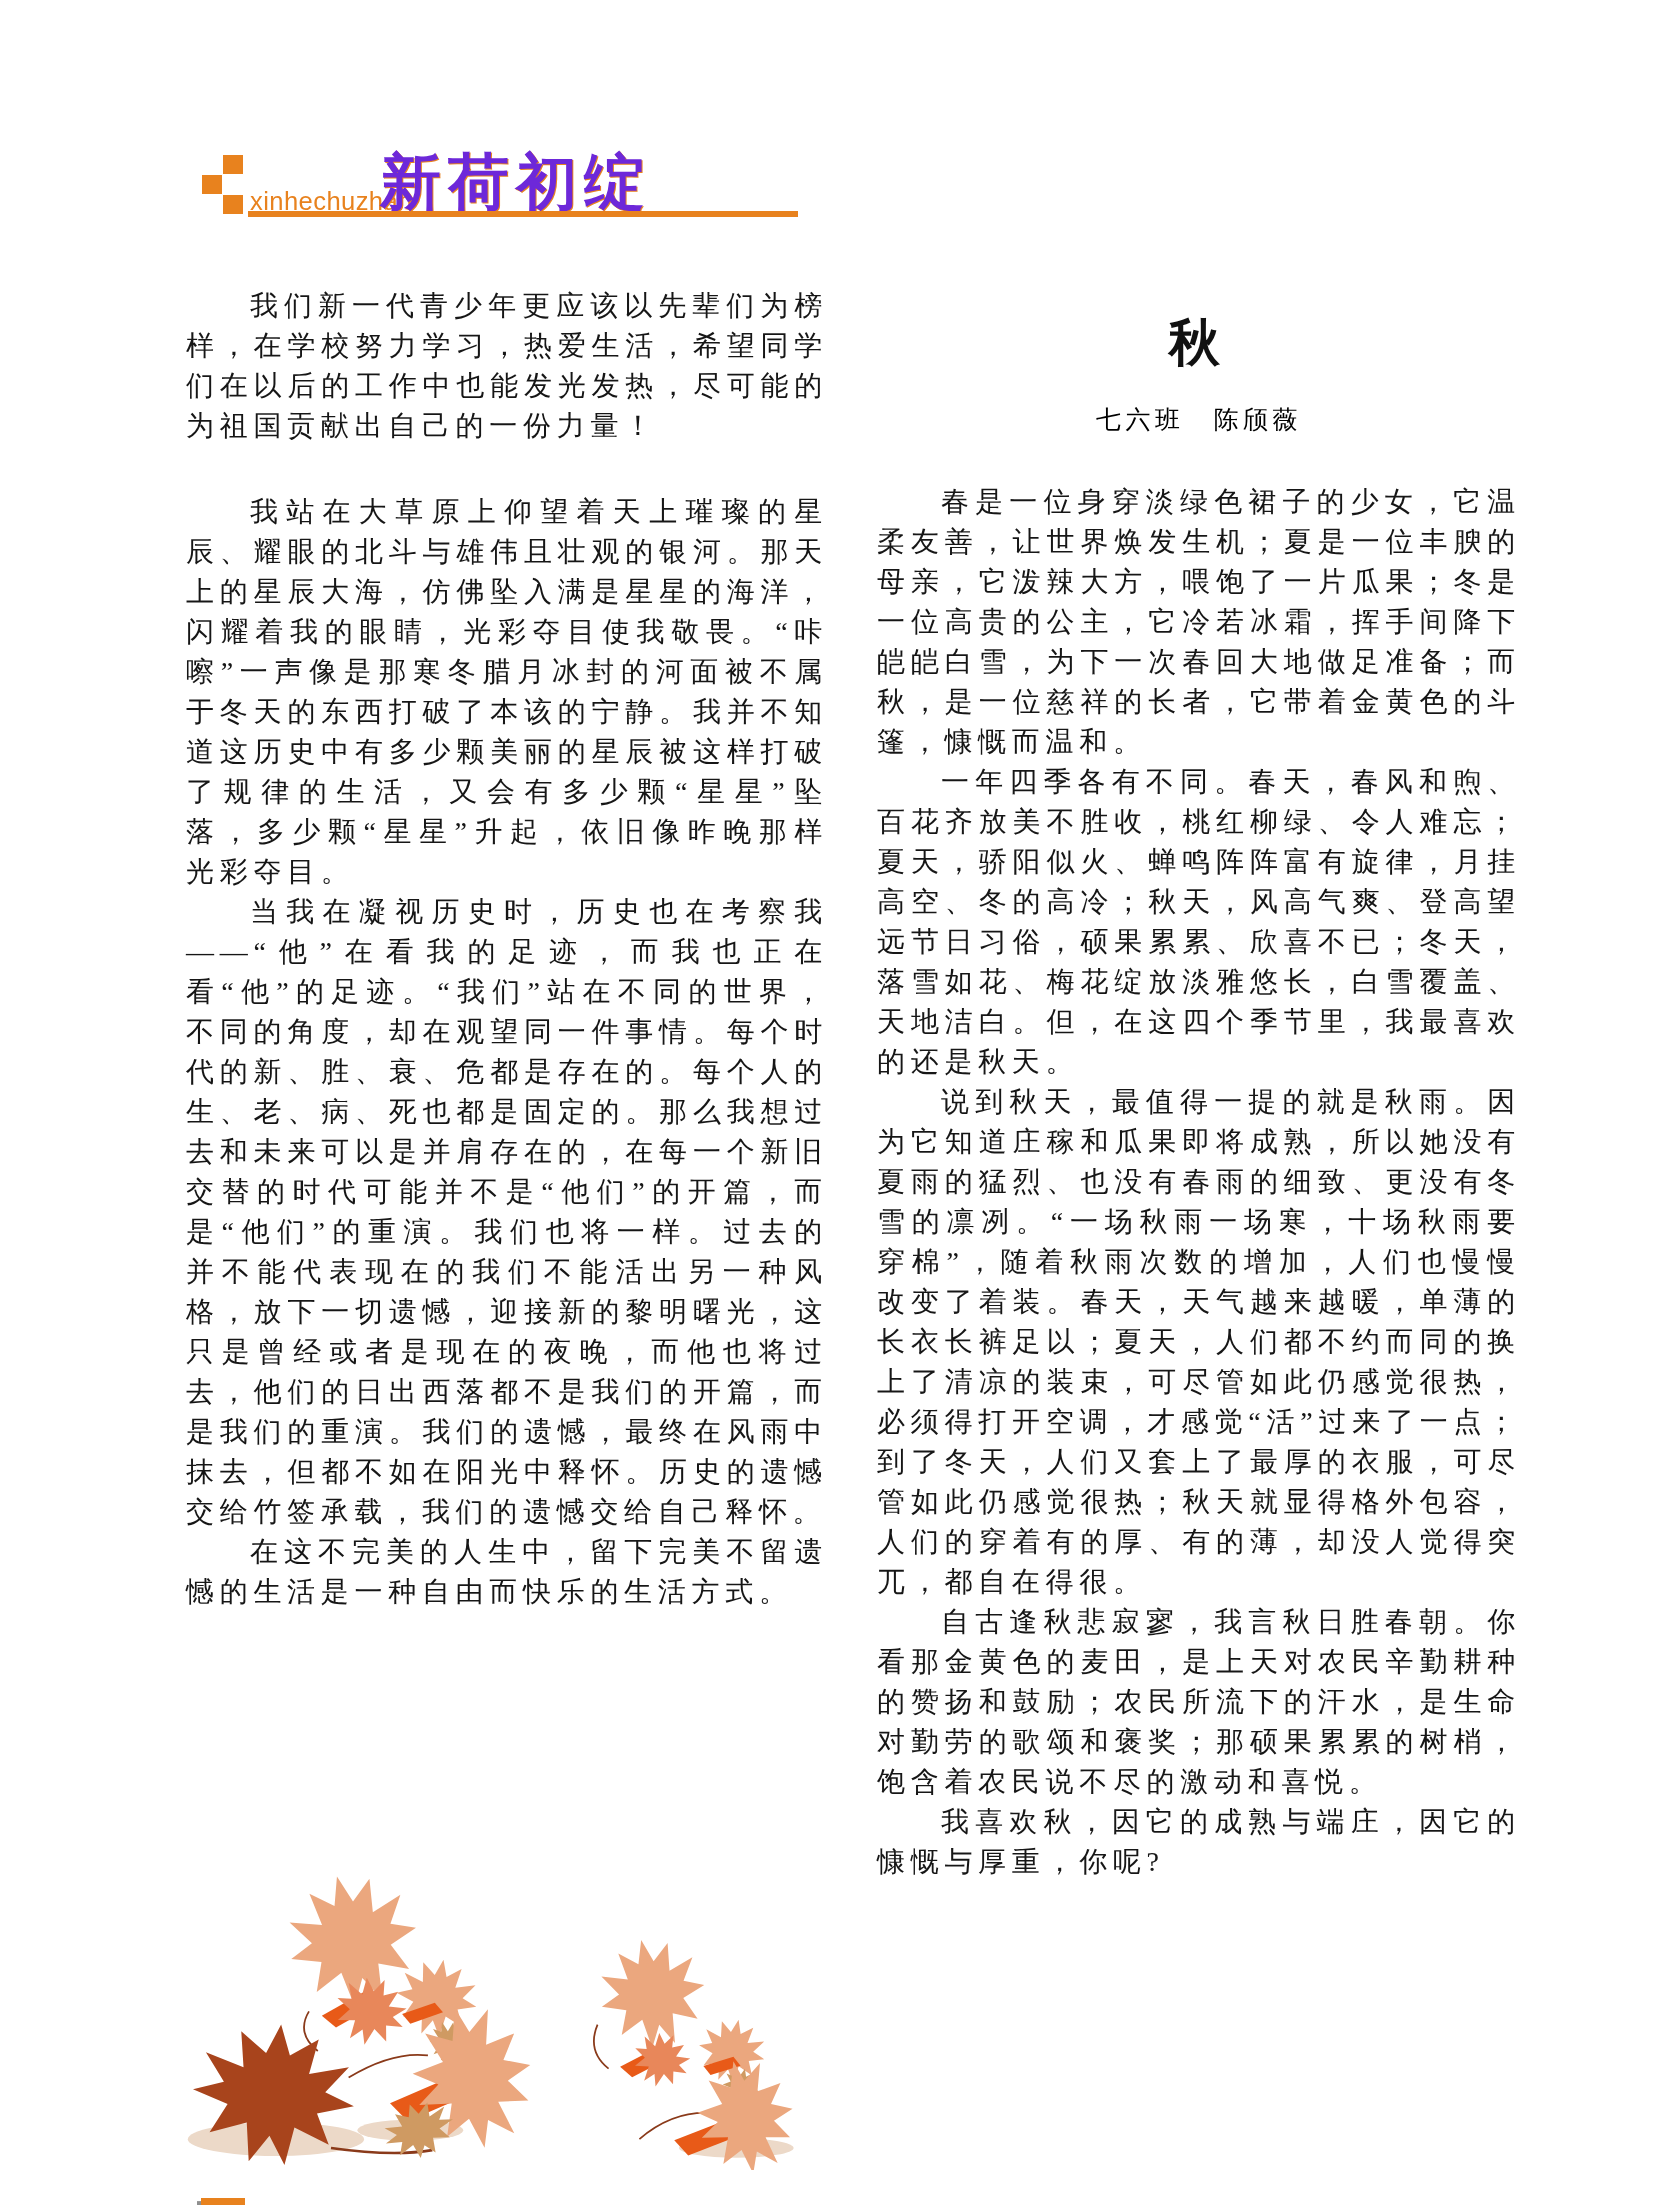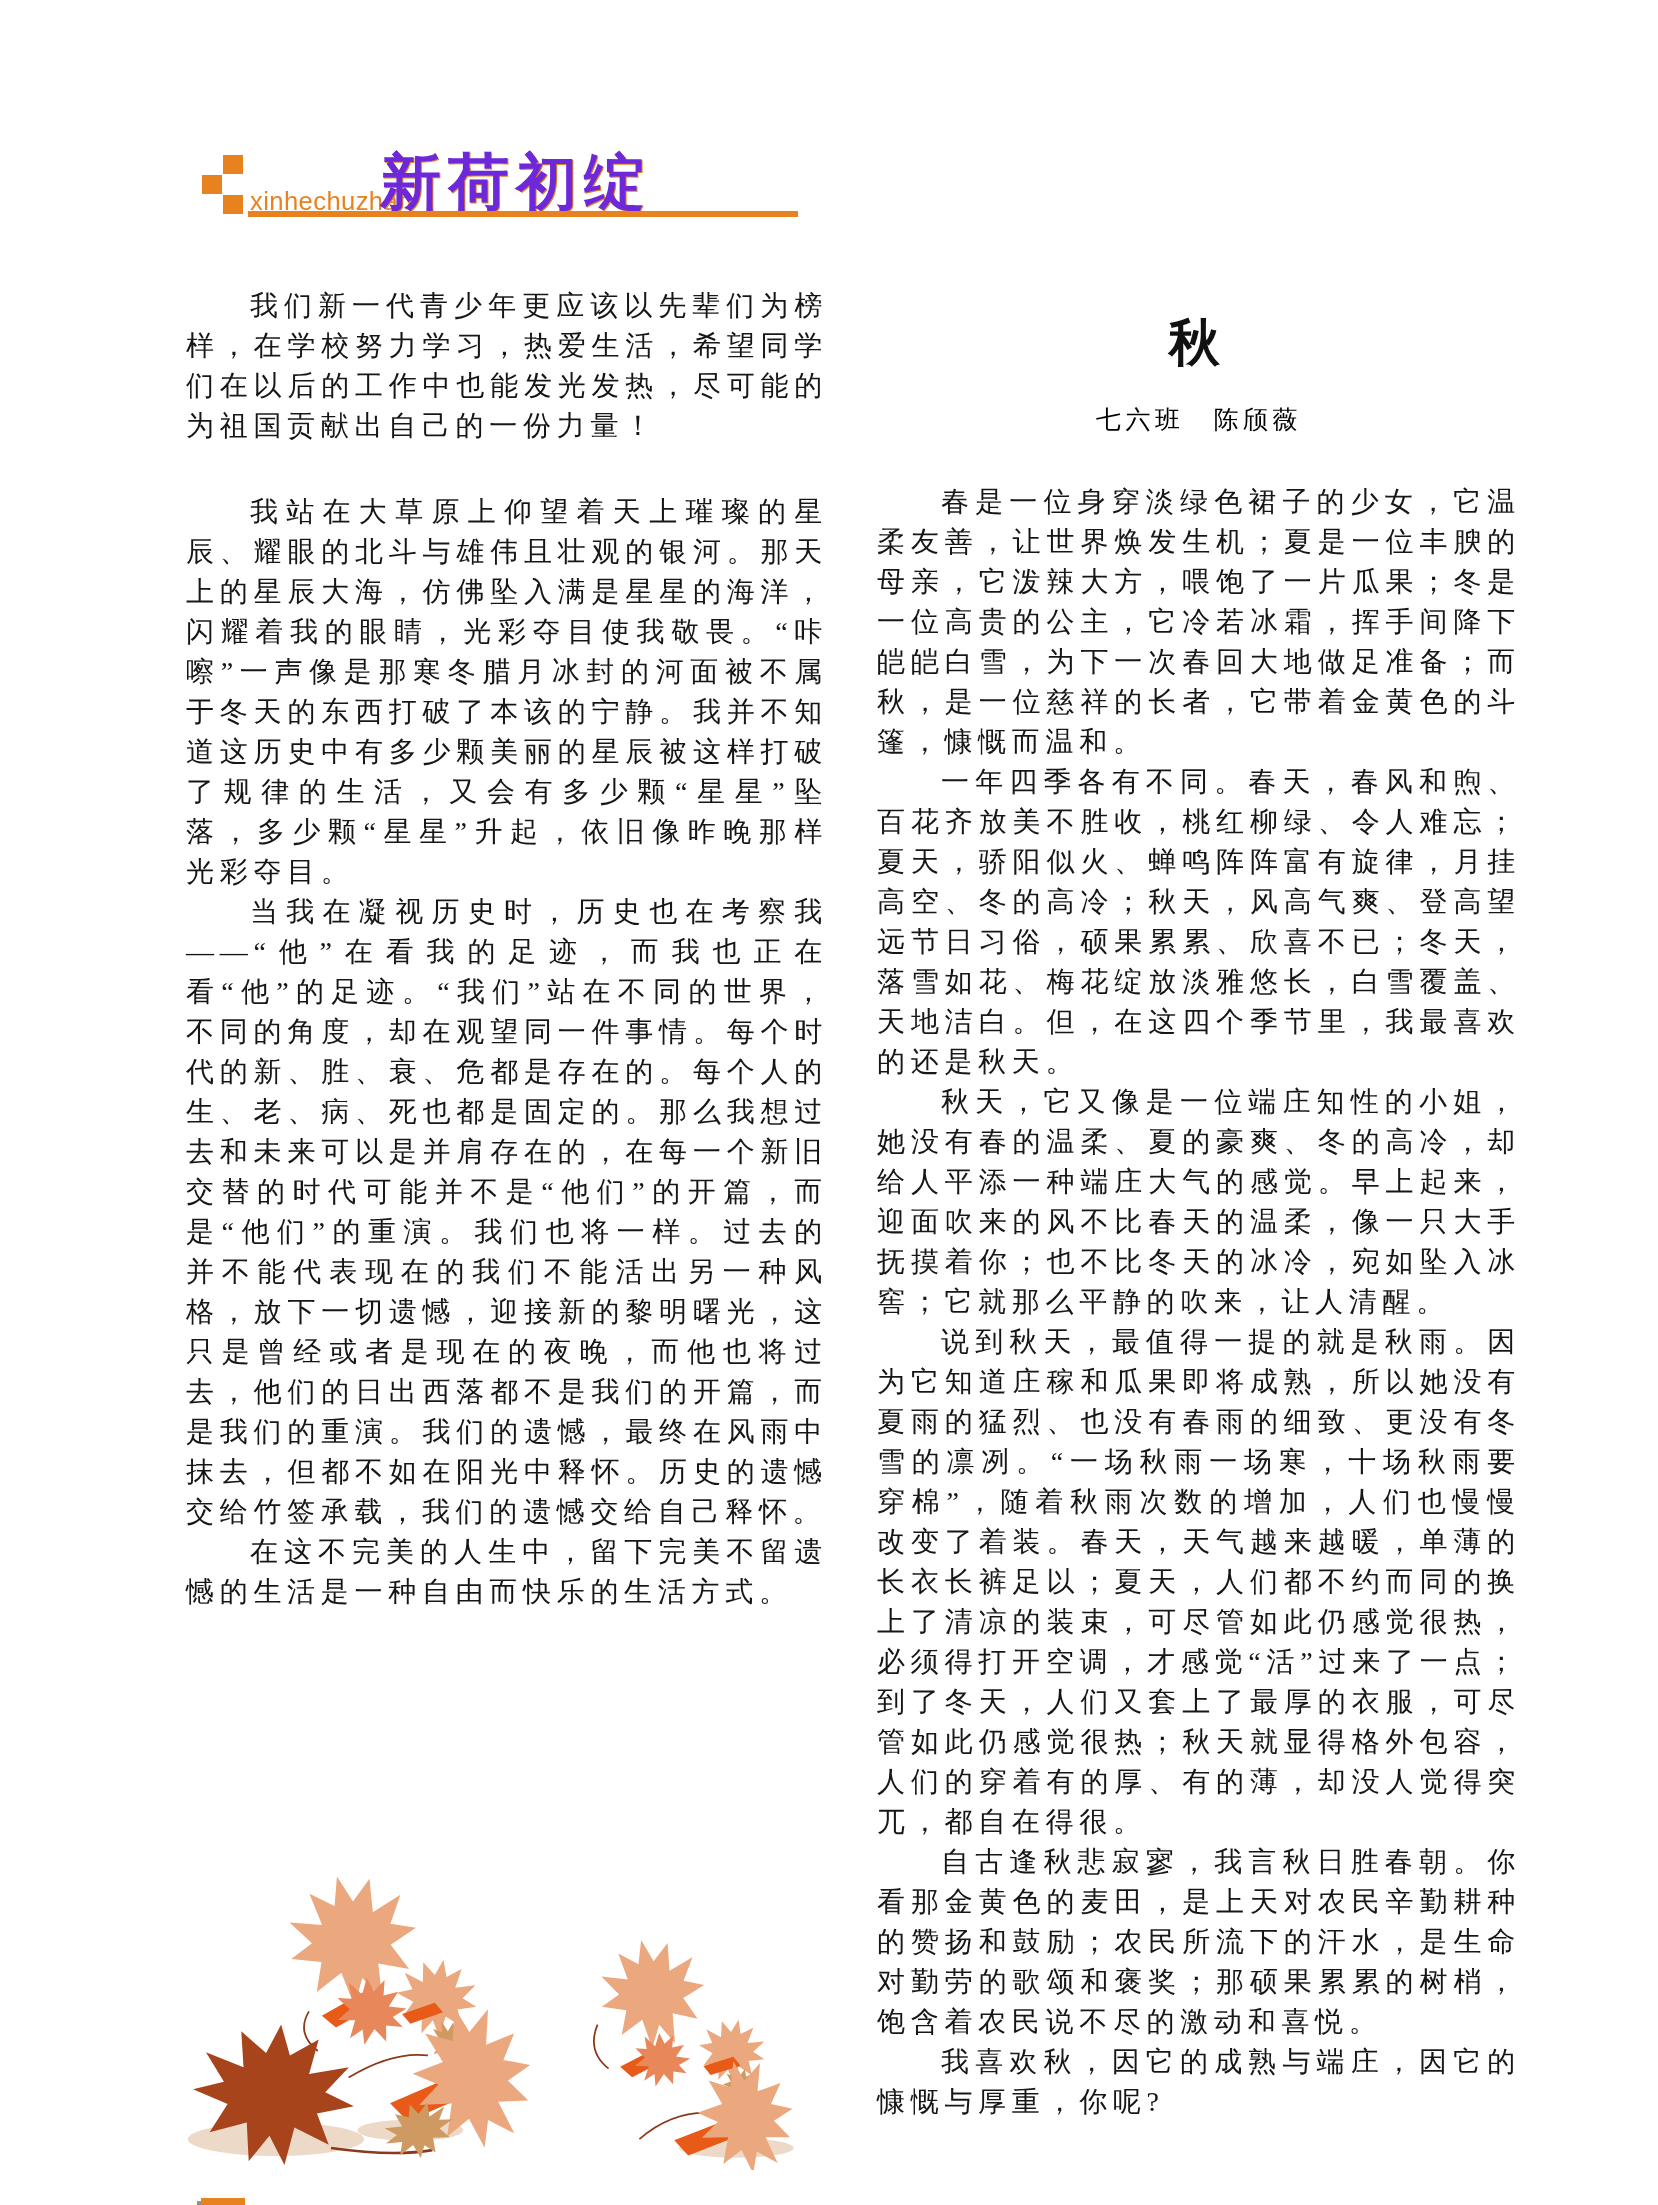--- a/index.html
+++ b/index.html
@@ -85,21 +85,20 @@
   </div>
 </section>
 
 <section class="column" id="col-right">
   <h2 class="article-title">秋</h2>
   <div class="article-author">七六班　陈颀薇</div>
 
   <div class="article-body">
     <p class="body-par">春是一位身穿淡绿色裙子的少女，它温柔友善，让世界焕发生机；夏是一位丰腴的母亲，它泼辣大方，喂饱了一片瓜果；冬是一位高贵的公主，它冷若冰霜，挥手间降下皑皑白雪，为下一次春回大地做足准备；而秋，是一位慈祥的长者，它带着金黄色的斗篷，慷慨而温和。</p>
     <p class="body-par">一年四季各有不同。春天，春风和煦、百花齐放美不胜收，桃红柳绿、令人难忘；夏天，骄阳似火、蝉鸣阵阵富有旋律，月挂高空、冬的高冷；秋天，风高气爽、登高望远节日习俗，硕果累累、欣喜不已；冬天，落雪如花、梅花绽放淡雅悠长，白雪覆盖、天地洁白。但，在这四个季节里，我最喜欢的还是秋天。</p>
-    <p class="body-par">秋天，它又像是一位端庄知性的小姐，她没有春的温柔、夏的豪爽、冬的高冷，却给人平添一种端庄大气的感觉。早上起来，迎面吹来的风不比春天的温柔，像一只大手抚摸着你；也不比冬天的冰冷，宛如坠入冰窖；它就那么平静的吹来，让人清醒。</p>
     <p class="body-par">说到秋天，最值得一提的就是秋雨。因为它知道庄稼和瓜果即将成熟，所以她没有夏雨的猛烈、也没有春雨的细致、更没有冬雪的凛冽。“一场秋雨一场寒，十场秋雨要穿棉”，随着秋雨次数的增加，人们也慢慢改变了着装。春天，天气越来越暖，单薄的长衣长裤足以；夏天，人们都不约而同的换上了清凉的装束，可尽管如此仍感觉很热，必须得打开空调，才感觉“活”过来了一点；到了冬天，人们又套上了最厚的衣服，可尽管如此仍感觉很热；秋天就显得格外包容，人们的穿着有的厚、有的薄，却没人觉得突兀，都自在得很。</p>
     <p class="body-par">自古逢秋悲寂寥，我言秋日胜春朝。你看那金黄色的麦田，是上天对农民辛勤耕种的赞扬和鼓励；农民所流下的汗水，是生命对勤劳的歌颂和褒奖；那硕果累累的树梢，饱含着农民说不尽的激动和喜悦。</p>
     <p class="body-par">我喜欢秋，因它的成熟与端庄，因它的慷慨与厚重，你呢?</p>
   </div>
 </section>
 
 <svg id="leaves" viewBox="0 0 1450 690">
   <defs>
     <g id="maple-leaf">
       <path d="M0,-52 L8,-30 L26,-44 L22,-18 L48,-26 L34,-6 L54,2 L30,10 L40,32 L16,22 L12,50 L0,30 L-12,50 L-16,22 L-40,32 L-30,10 L-54,2 L-34,-6 L-48,-26 L-22,-18 L-26,-44 L-8,-30 Z"></path>

